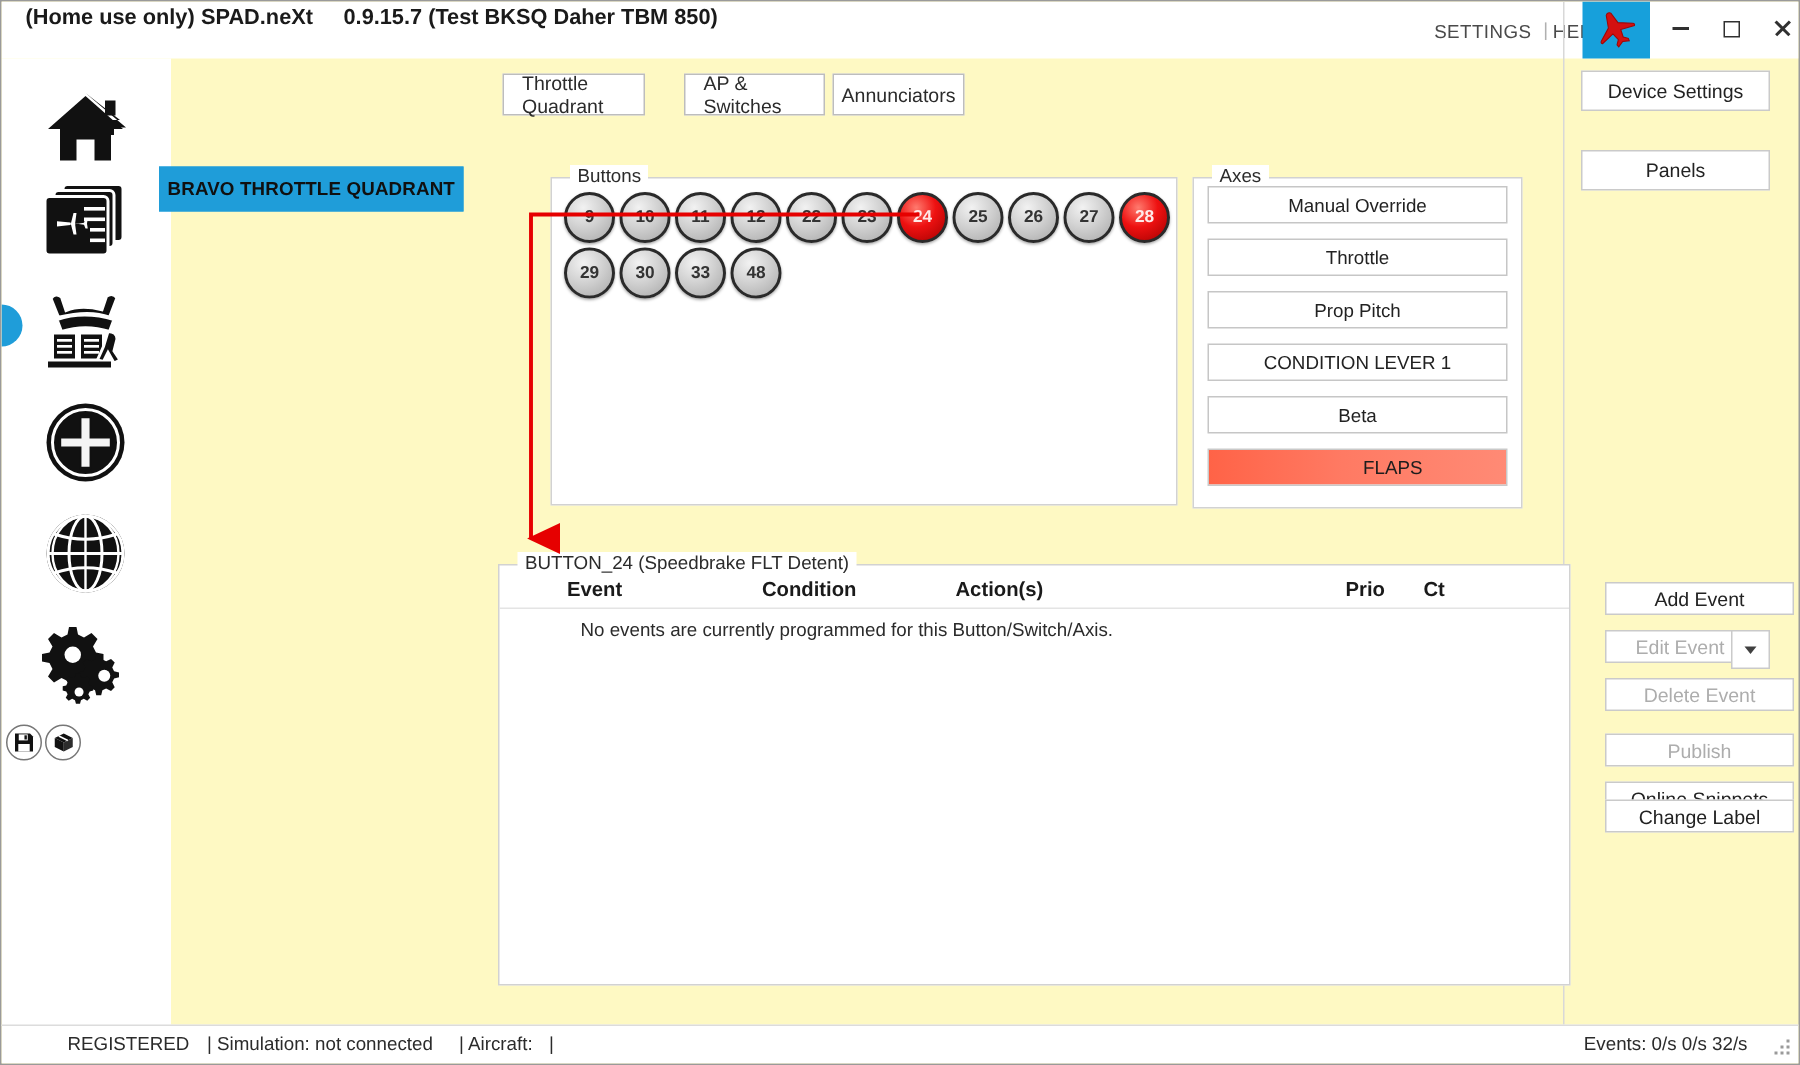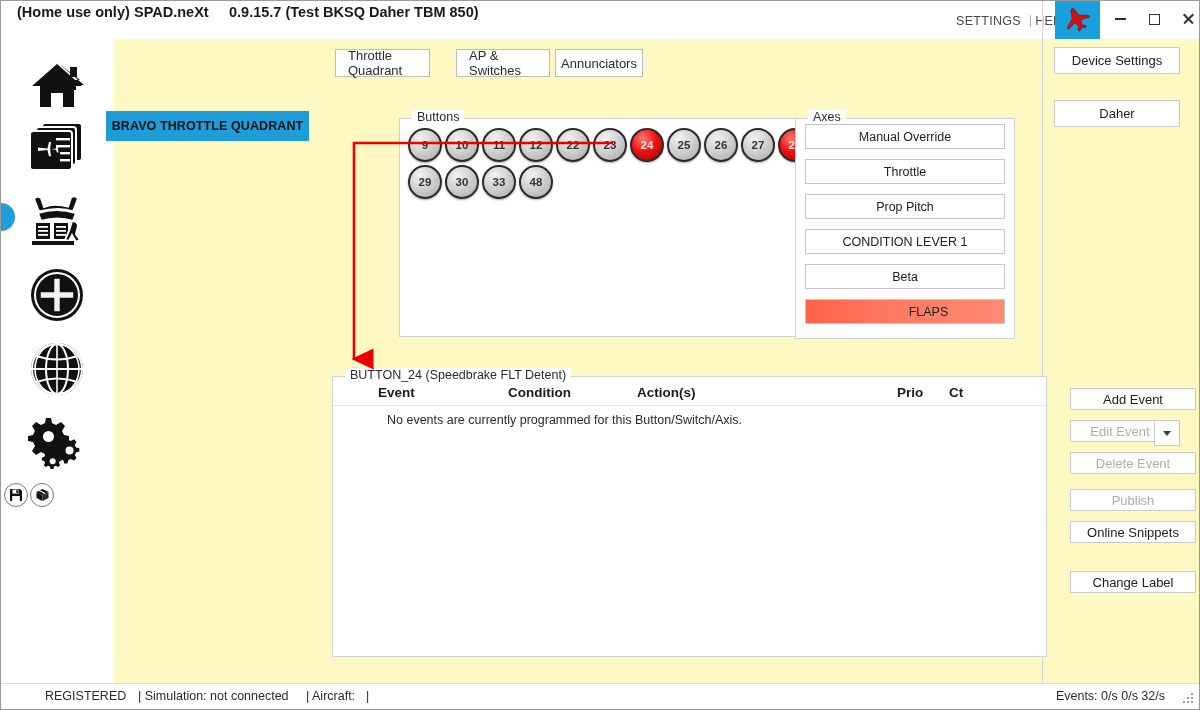--- a/index.html
+++ b/index.html
@@ -128,21 +128,21 @@
   .groupbox {
     position: absolute;
     border: 1px solid #d2d2d2;
     background: #fff;
   }
   .gb-label {
     position: absolute; top: -9px; left: 12px;
     background: #fff; padding: 0 5px;
     font-size: 12.5px; color: #2b2b2b; white-space: nowrap;
   }
-  #gb-buttons { left: 366px; top: 117px; width: 418px; height: 219px; margin-left: 32px; }
+  #gb-buttons { left: 366px; top: 117px; width: 418px; height: 219px; }
   #gb-axes    { left: 794px; top: 117px; width: 220px; height: 221px; }
   #gb-events  { left: 331px; top: 375px; width: 715px; height: 281px; }
 
   
   .btncircle {
     position: absolute; width: 34px; height: 34px; border-radius: 50%;
     display: flex; align-items: center; justify-content: center;
     font-size: 11.5px; font-weight: bold;
     border: 2px solid #2a2a2a;
     box-shadow: 0 1px 2px rgba(0,0,0,.35);
@@ -199,21 +199,21 @@
   #act-add    { top: 387px; }
   #act-edit   { top: 419px; width: 100px; }
   #act-editdd {
     position: absolute; left: 1153px; top: 419px; width: 26px; height: 26px;
     border: 1px solid #cacaca; background: #fff;
     display: flex; align-items: center; justify-content: center;
   }
   #act-del    { top: 451px; }
   #act-pub    { top: 488px; }
   #act-snip   { top: 520px; }
-  #act-label  { top: 570px; }
+  #act-label  { top: 532px; }
 
   .caret {
     width: 0; height: 0;
     border-left: 4.5px solid transparent;
     border-right: 4.5px solid transparent;
     border-top: 5.5px solid #404040;
   }
 
   
   .topbtn {
@@ -377,21 +377,21 @@
   </div>
 
   <div id="dev-bravo" class="devbtn">BRAVO THROTTLE QUADRANT</div>
 
   <div id="tab-0" class="tab">Throttle Quadrant</div>
   <div id="tab-1" class="tab">AP &amp; Switches</div>
   <div id="tab-2" class="tab">Annunciators</div>
 
   <div id="right-divider"></div>
   <div id="top-devset" class="topbtn">Device Settings</div>
-  <div id="top-panels" class="topbtn">Daher</div>
+  <div id="top-panels" class="topbtn">Panels</div>
 
   <div id="gb-buttons" class="groupbox">
     <div class="gb-label">Buttons</div>
     <div id="buttons-host">
         <div class="btncircle off" style="left: 8px; top: 9px;">9</div>
         <div class="btncircle off" style="left: 45px; top: 9px;">10</div>
         <div class="btncircle off" style="left: 82px; top: 9px;">11</div>
         <div class="btncircle off" style="left: 119px; top: 9px;">12</div>
         <div class="btncircle off" style="left: 156px; top: 9px;">22</div>
         <div class="btncircle off" style="left: 193px; top: 9px;">23</div>

